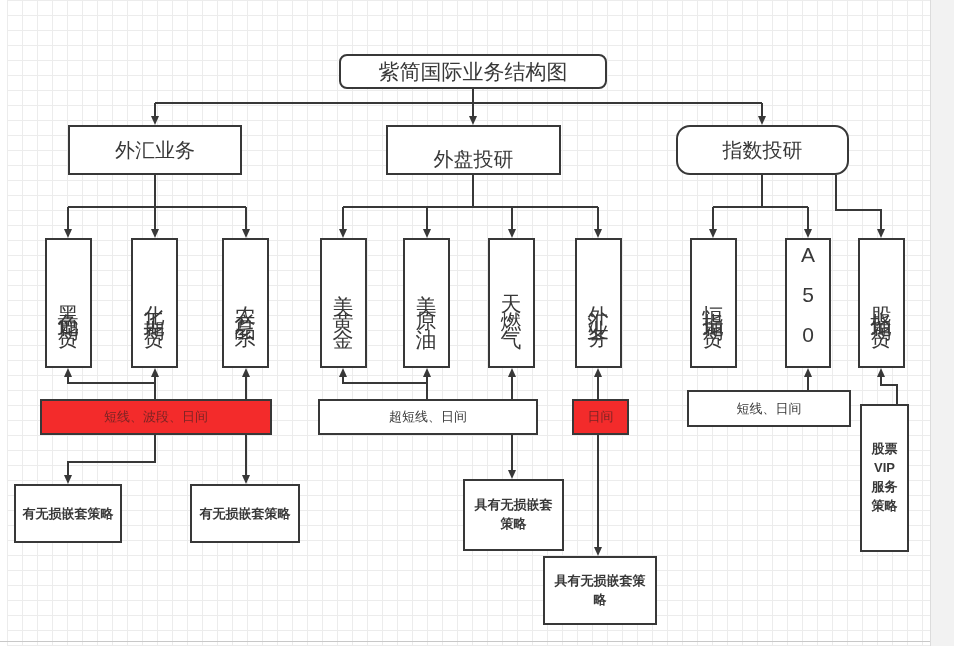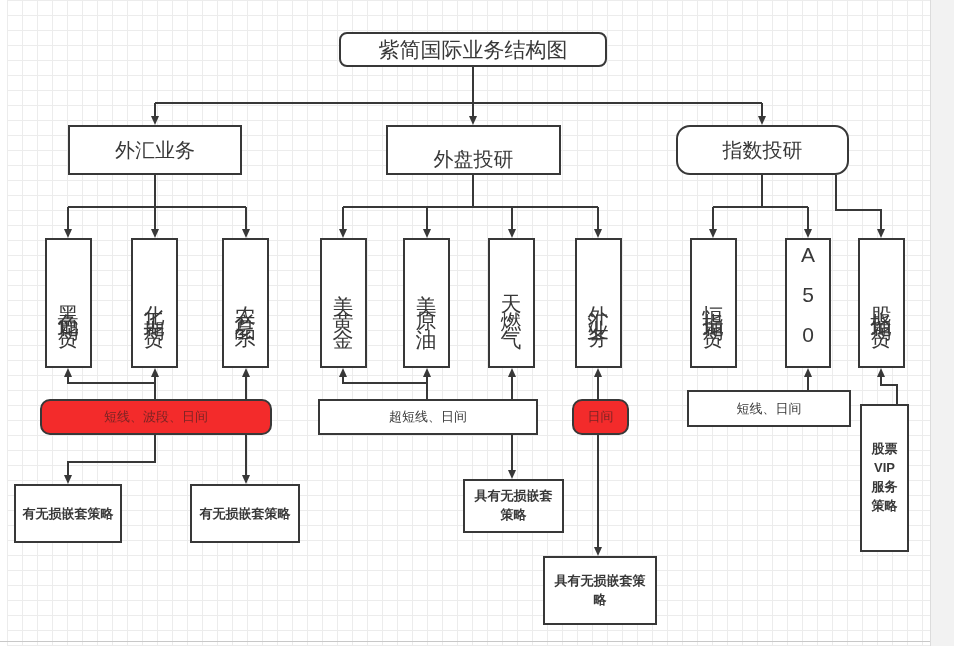--- a/index.html
+++ b/index.html
@@ -15,25 +15,25 @@
   .edge-left{position:absolute;left:0;top:0;width:7px;height:646px;background:#ffffff;}
   .edge-right{position:absolute;left:930px;top:0;width:24px;height:646px;background:#f2f2f2;border-left:1px solid #dcdcdc;}
   .edge-bottom{position:absolute;left:0;top:641px;width:930px;height:1px;background:#c8c8c8;}
   svg.wires{position:absolute;left:0;top:0;z-index:1;}
   .box{
     position:absolute;z-index:2;box-sizing:border-box;
     background:#ffffff;border:2px solid #383838;color:#383838;
     display:flex;align-items:center;justify-content:center;text-align:center;
   }
   .rounded{border-radius:8px;}
-  .f21{font-size:21px;}
+  .f21{font-size:21px;margin-top:22px;}
   .f20{font-size:20px;}
   .f13{font-size:13px;}
   .bold{font-weight:bold;}
-  .red{background:#f32b2b;color:#7a2424;border-radius:10px;}
+  .red{background:#f32b2b;color:#7a2424;}
   .vt span{writing-mode:vertical-rl;text-orientation:upright;font-size:21px;letter-spacing:7px;line-height:1;}
   .v3 span{letter-spacing:17px;}
   .pre span{white-space:pre-line;line-height:1.45;}
 </style>
 </head>
 <body>
 
 <div id="canvas">
   <div class="edge-left"></div>
   <div class="edge-right"></div>
@@ -151,21 +151,21 @@
   <div class="box f13" style="left:687px;top:390px;width:164px;height:37px;">
     <span>短线、日间</span>
   </div>
 
   <div class="box f13 bold" style="left:14px;top:484px;width:108px;height:59px;">
     <span>有无损嵌套策略</span>
   </div>
   <div class="box f13 bold" style="left:190px;top:484px;width:110px;height:59px;">
     <span>有无损嵌套策略</span>
   </div>
-  <div class="box f13 bold pre" style="left:463px;top:479px;width:101px;height:54px;">
+  <div class="box f13 bold pre" style="left:463px;top:479px;width:101px;height:72px;">
     <span>具有无损嵌套
 策略</span>
   </div>
   <div class="box f13 bold pre" style="left:543px;top:556px;width:114px;height:69px;">
     <span>具有无损嵌套策
 略</span>
   </div>
   <div class="box f13 bold pre" style="left:860px;top:404px;width:49px;height:148px;">
     <span>股票
 VIP

